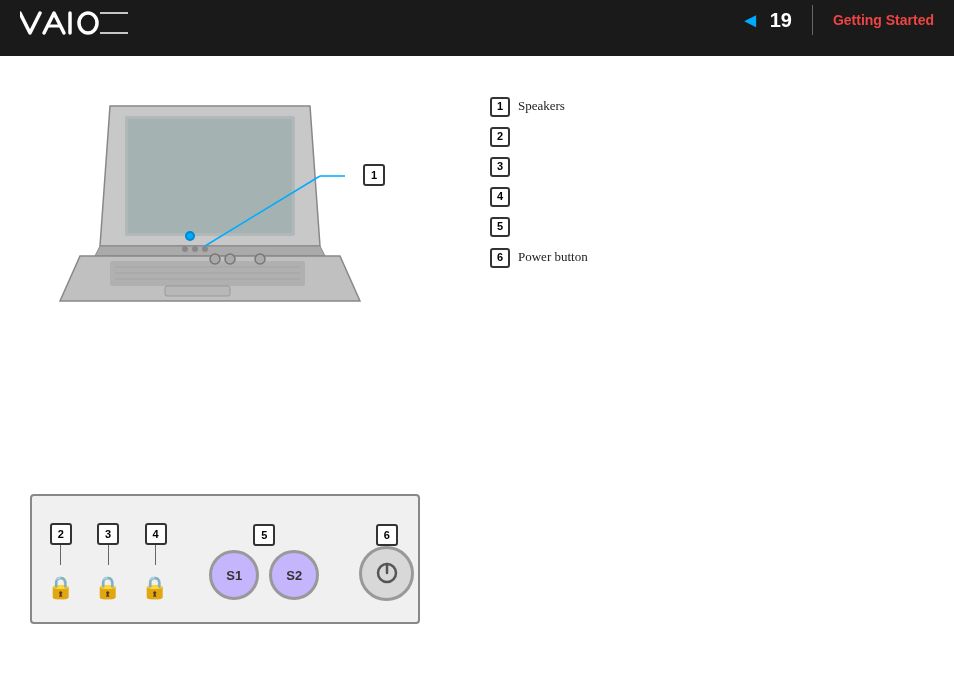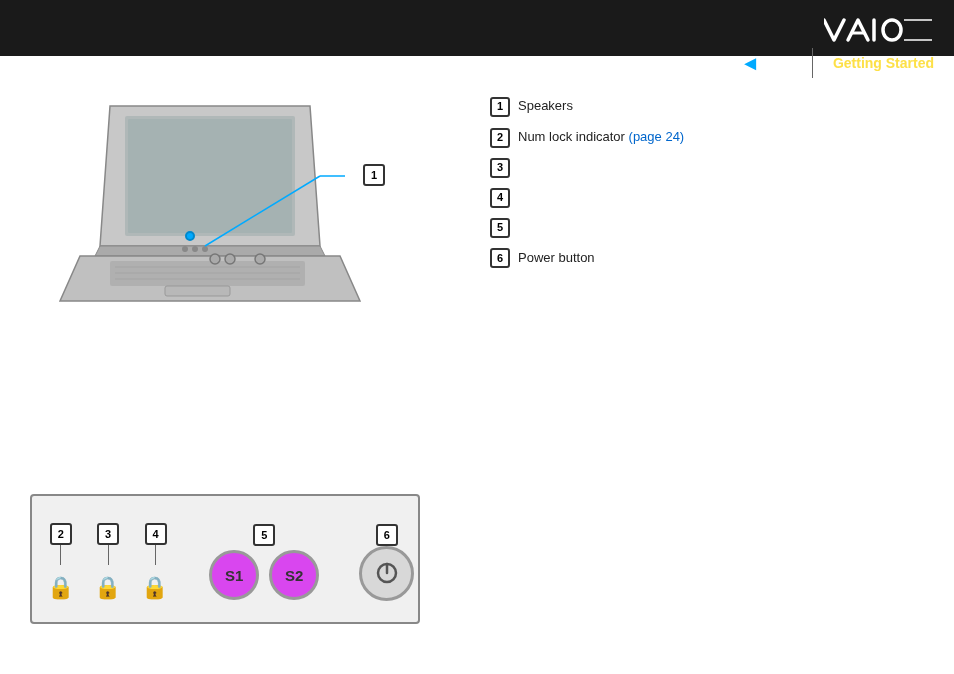--- a/index.html
+++ b/index.html
@@ -12,24 +12,23 @@
       overflow: hidden;
       position: relative;
     }
 
     
     #header {
       width: 100%;
       height: 56px;
       background: #1a1a1a;
       display: flex;
-      align-items: flex-end;
+      align-items: flex-start;
       justify-content: space-between;
-      padding: 12px 20px;
-      flex-direction: column;
+      padding: 5px 20px;
     }
     #logo-area {
       display: flex;
       align-items: center;
     }
 
     #header-right {
       display: flex;
       align-items: center;
       gap: 20px;
@@ -37,21 +36,21 @@
     #page-number {
       color: white;
       font-size: 20px;
       font-weight: bold;
     }
     #page-number .arrow {
       color: #00aaff;
       margin-right: 4px;
     }
     #getting-started-label {
-      color: #fde047;
+      color: #ef4444;
       font-size: 14px;
       font-weight: bold;
       text-align: right;
     }
 
     
     #main-content {
       display: flex;
       flex-direction: row;
       padding: 20px 30px;
@@ -105,25 +104,25 @@
     .indicator-line {
       width: 1px;
       height: 20px;
       background: #666;
     }
     .s-button {
       width: 50px;
       height: 50px;
       border-radius: 50%;
       border: 3px solid #999;
-      background: #d946ef;
-      display: flex;
-      align-items: center;
-      justify-content: center;
-      font-size: 15px;
+      background: #c4b5fd;
+      display: flex;
+      align-items: center;
+      justify-content: center;
+      font-size: 13px;
       font-weight: bold;
       color: #333;
       cursor: pointer;
     }
     .power-button {
       width: 55px;
       height: 55px;
       border-radius: 50%;
       border: 3px solid #999;
       background: #d8d8d8;
@@ -158,20 +157,21 @@
       align-items: center;
       justify-content: center;
       font-size: 11px;
       font-weight: bold;
       margin-right: 8px;
       flex-shrink: 0;
       background: white;
     }
     .label-text {
       color: #222;
+      font-family: Liberation Serif, serif;
     }
     .label-link {
       color: #0066cc;
       text-decoration: none;
     }
     .label-bold {
       font-weight: bold;
     }
 
     
@@ -341,23 +341,20 @@
 
   <div id="labels-area">
 
     <div class="label-item">
       <div class="label-num">1</div>
       <span class="label-text">Speakers</span>
     </div>
 
     <div class="label-item">
       <div class="label-num">2</div>
-      <span class="label-text">
-        <span>Num lock indicator </span><a class="label-link">(page 24)</a>
-      </span>
     </div>
 
     <div class="label-item">
       <div class="label-num">3</div>
     </div>
 
     <div class="label-item">
       <div class="label-num">4</div>
     </div>
 

